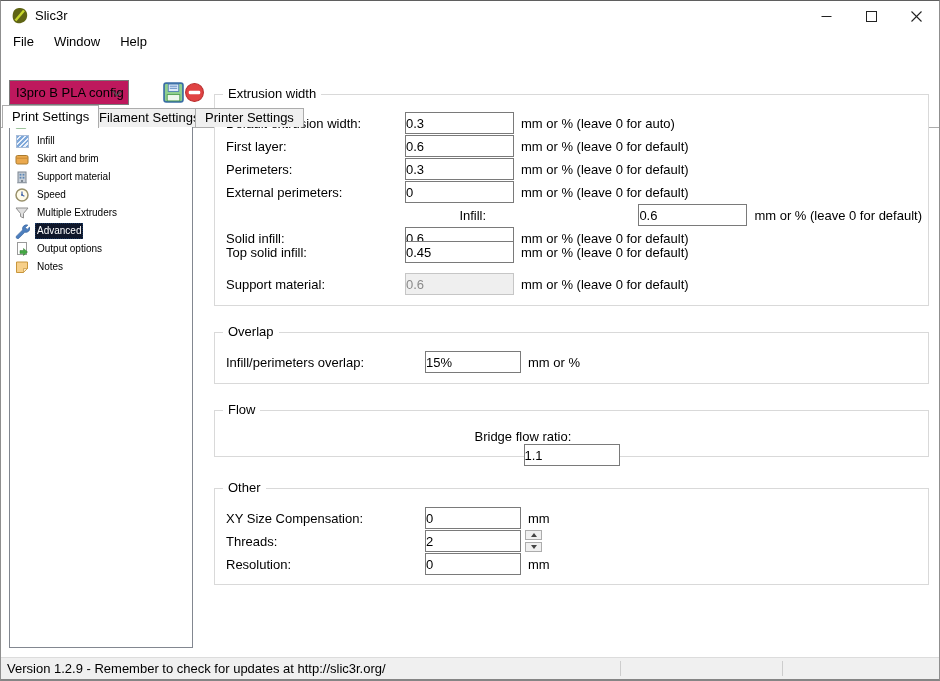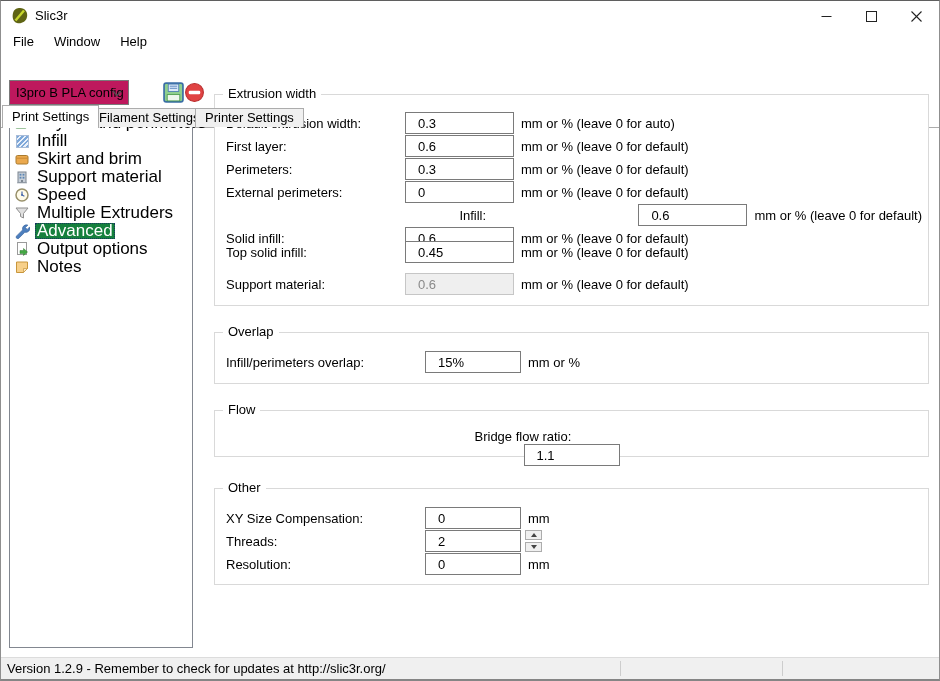--- a/index.html
+++ b/index.html
@@ -28,32 +28,32 @@
   
   .preset-select { position:absolute; left:8px; top:79px; width:120px; height:25px; background:#be185d; border:1px solid #7a7a7a; }
   .preset-text { position:absolute; left:6px; top:0; line-height:23px; font-size:13px; }
   .preset-chevron { position:absolute; right:6px; top:9px; }
   .icon-btn { position:absolute; width:21px; height:21px; top:81px; }
   .icon-btn.save { left:162px; } .icon-btn.del { left:183px; }
   
   .tree { position:absolute; left:8px; top:108px; width:184px; height:539px; background:#fff; border:1px solid #828790; padding-top:4px; }
   .tree-item { height:18px; display:flex; align-items:center; padding-left:4px; }
   .tree-item .ticon { width:16px; height:16px; margin-right:5px; flex:none; }
-  .tree-item .tlabel { font-size:17px; line-height:16px; padding:0 2px; white-space:nowrap;text-align:right; }
-  .tree-item.selected .tlabel { background:#15803d; color:#fff; outline:1px dotted #17355f; outline-offset:-1px; }
+  .tree-item .tlabel { font-size:10px; line-height:16px; padding:0 2px; white-space:nowrap;text-align:right; }
+  .tree-item.selected .tlabel { background:#0f172a; color:#fff; outline:1px dotted #17355f; outline-offset:-1px; }
   .infill-swatch { width:13px; height:13px; margin:1.5px; border:1px solid #a8bcd8;
     background:repeating-linear-gradient(135deg,#7da7d9 0,#7da7d9 1.5px,#e9f0fa 1.5px,#e9f0fa 3.5px); }
   
   .groupbox { position:absolute; left:213px; width:715px; border:1px solid #d9d9d9; background:#fff; }
   .gtitle { position:absolute; top:-9px; left:8px; background:#fff; padding:0 5px; font-size:13px; white-space:nowrap; }
   .frow { position:absolute; left:6px; right:6px; height:22px; display:flex; align-items:center; }
   .flabel { font-size:13px; flex:none; }
   .flabel.w1 { width:179px; padding-left:0; margin-left:5px; }
   .flabel.w2 { width:199px; margin-left:5px; }
-  .finput { width:109px; height:22px; border:1px solid #7a7a7a; background:#fff; font-family:"Liberation Sans",sans-serif; font-size:13px; padding:0 12px; flex:none; }
+  .finput { width:109px; height:22px; border:1px solid #7a7a7a; background:#fff; font-family:"Liberation Sans",sans-serif; font-size:13px; padding:0 0; flex:none; }
   .finput.wide { width:96px; }
   .finput:disabled { background:#efefef; border-color:#c6c6c6; color:#8a8a8a; }
   .fnote { font-size:13px; margin-left:7px; white-space:nowrap; }
   .spinner { width:17px; height:22px; margin-left:4px; display:flex; flex-direction:column; justify-content:space-between; flex:none; }
   .spin-btn { height:10px; background:#f0f0f0; border:1px solid #acacac; display:flex; align-items:center; justify-content:center; }
   .tri-up { width:0; height:0; border-left:3.5px solid transparent; border-right:3.5px solid transparent; border-bottom:4px solid #444; }
   .tri-down { width:0; height:0; border-left:3.5px solid transparent; border-right:3.5px solid transparent; border-top:4px solid #444; }
   
   .statusbar { position:absolute; left:0; right:0; bottom:0; height:22px; background:#f0f0f0; border-top:1px solid #dcdcdc; }
   .status-text { position:absolute; left:6px; top:0; line-height:21px; font-size:13px; }

